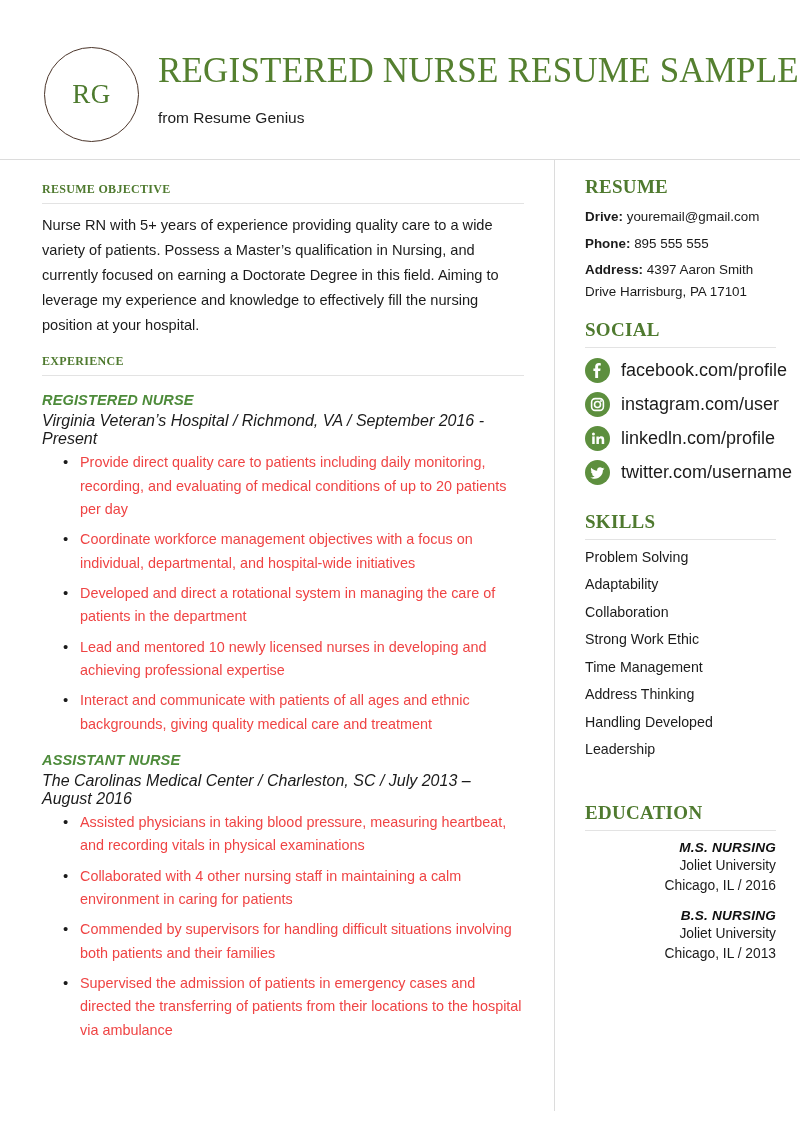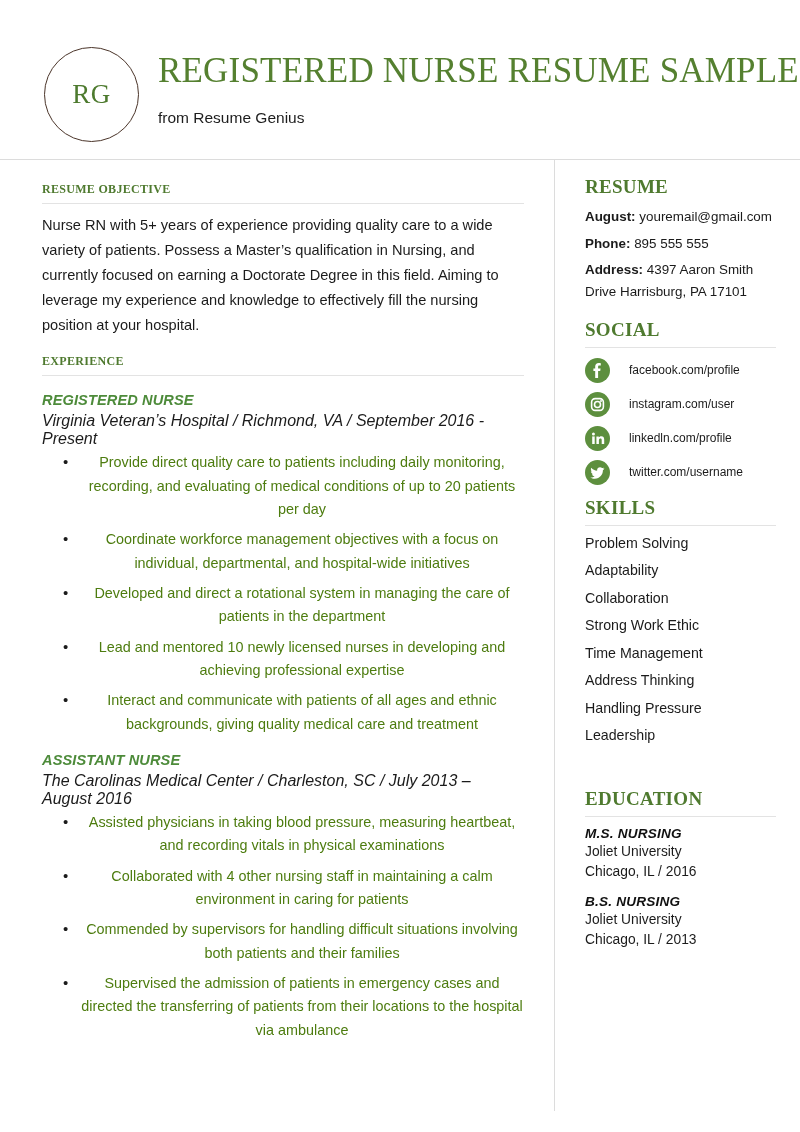--- a/index.html
+++ b/index.html
@@ -126,23 +126,22 @@
   ul.bullets {
     margin-top: 3px;
     padding-left: 0;
     list-style: none;
   }
   ul.bullets li {
     position: relative;
     padding-left: 38px;
     font-size: 14.4px;
     line-height: 1.62;
-    color: #4d7c0f;
+    color: #ef4444;
     margin-bottom: 7px;
-    text-align: center;
   }
   ul.bullets li::before {
     content: "\2022";
     position: absolute;
     left: 21px;
     top: -1px;
     font-size: 15px;
     color: #1b1b1b;
   }
 
@@ -167,57 +166,56 @@
     border-radius: 50%;
     background: #5d8f3e;
     flex: 0 0 25px;
     display: flex;
     align-items: center;
     justify-content: center;
     margin-right: 11px;
   }
   .social-icon svg { display: block; }
   .social-label {
-    font-size: 12px;
+    font-size: 18px;
     color: #1b1b1b;
     white-space: nowrap;
-    margin-left: 8px;
   }
 
   .skill-item {
     font-size: 14.2px;
     color: #1b1b1b;
     margin-bottom: 11.5px;
   }
   .skills-clip {
     height: 253px;
     overflow: hidden;
   }
 
-  .edu-block { margin-bottom: 15px; }
+  .edu-block { margin-bottom: 15px; text-align: right; }
   .edu-degree {
     font-style: italic;
     font-weight: bold;
     font-size: 13.6px;
     color: #111111;
     letter-spacing: 0.2px;
     margin-bottom: 3px;
   }
   .edu-school {
     font-size: 13.8px;
     color: #1b1b1b;
     margin-bottom: 5px;
   }
   .edu-where {
     font-size: 13.8px;
     color: #1b1b1b;
   }
 
   .sec-spacer-lg { margin-top: 16px; }
-  .sec-spacer-md { margin-top: 12px; }
+  .sec-spacer-md { margin-top: 26px; }
 </style>
 </head>
 <body>
 
 <div class="page">
 
   <div class="header">
     <div class="logo-circle">
       <span class="logo-text">RG</span>
     </div>
@@ -266,21 +264,21 @@
       </div>
 
     </div>
 
     <div class="col-right">
 
       <div>
         <div class="sec-head right">RESUME</div>
         <div style="height:8px"></div>
         <div class="contact-line">
-          <b>August:</b>
+          <b>Drive:</b>
           <span>youremail@gmail.com</span>
         </div>
         <div class="contact-line">
           <b>Phone:</b>
           <span>895 555 555</span>
         </div>
         <div class="contact-line">
           <b>Address:</b>
           <span>4397 Aaron Smith Drive Harrisburg, PA 17101</span>
         </div>
@@ -337,21 +335,21 @@
       <div class="sec-spacer-md">
         <div class="sec-head right">SKILLS</div>
         <div class="sec-rule"></div>
         <div class="skills-clip">
           <div class="skill-item">Problem Solving</div>
           <div class="skill-item">Adaptability</div>
           <div class="skill-item">Collaboration</div>
           <div class="skill-item">Strong Work Ethic</div>
           <div class="skill-item">Time Management</div>
           <div class="skill-item">Address Thinking</div>
-          <div class="skill-item">Handling Pressure</div>
+          <div class="skill-item">Handling Developed</div>
           <div class="skill-item">Leadership</div>
         </div>
       </div>
 
       <div>
         <div class="sec-head right">EDUCATION</div>
         <div class="sec-rule"></div>
 
         <div class="edu-block">
           <div class="edu-degree">M.S. NURSING</div>

